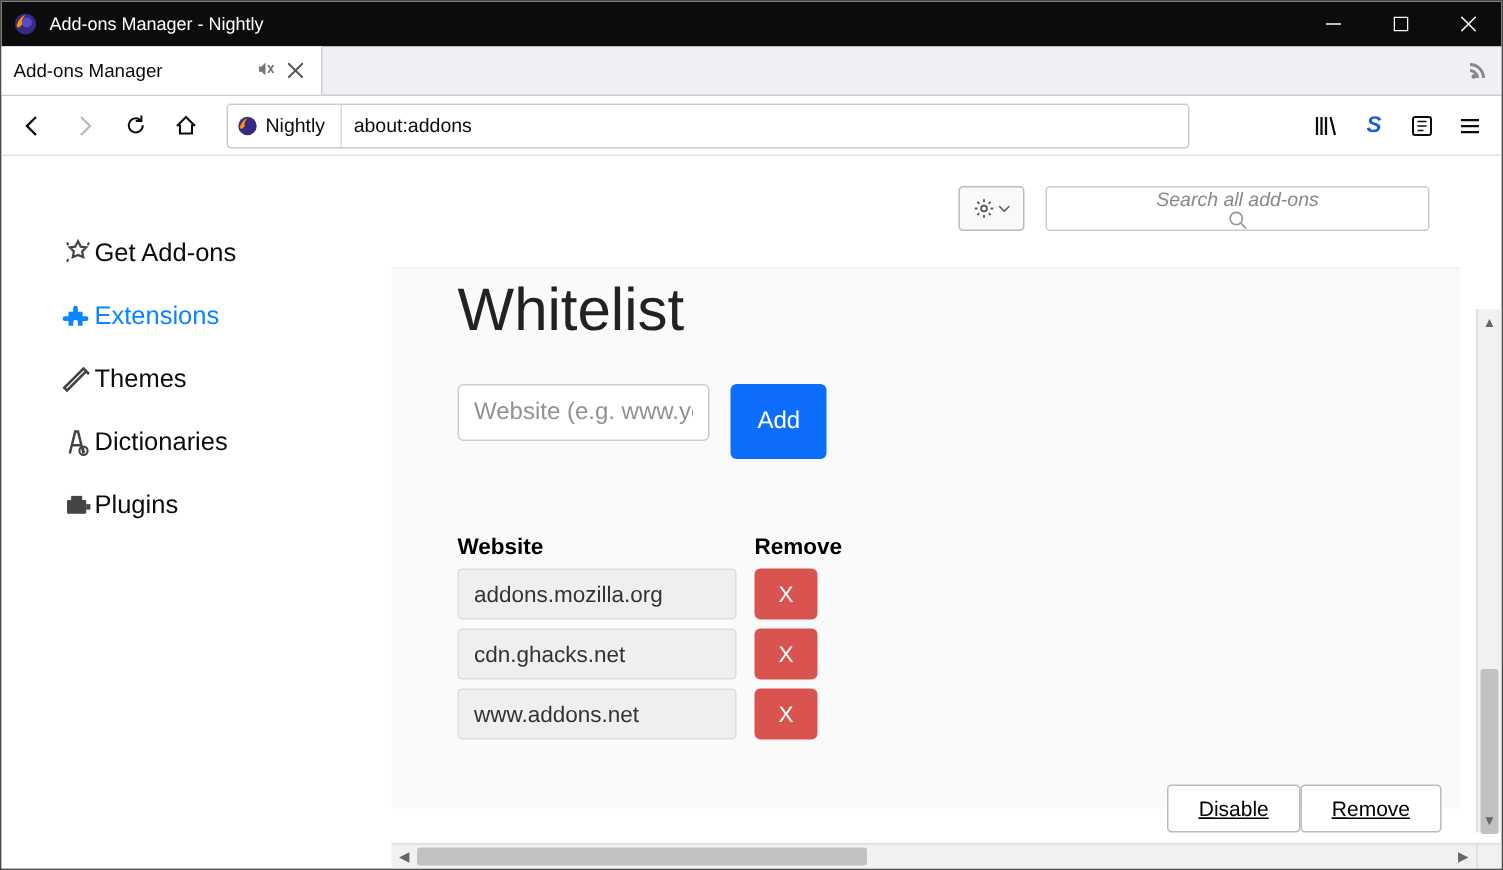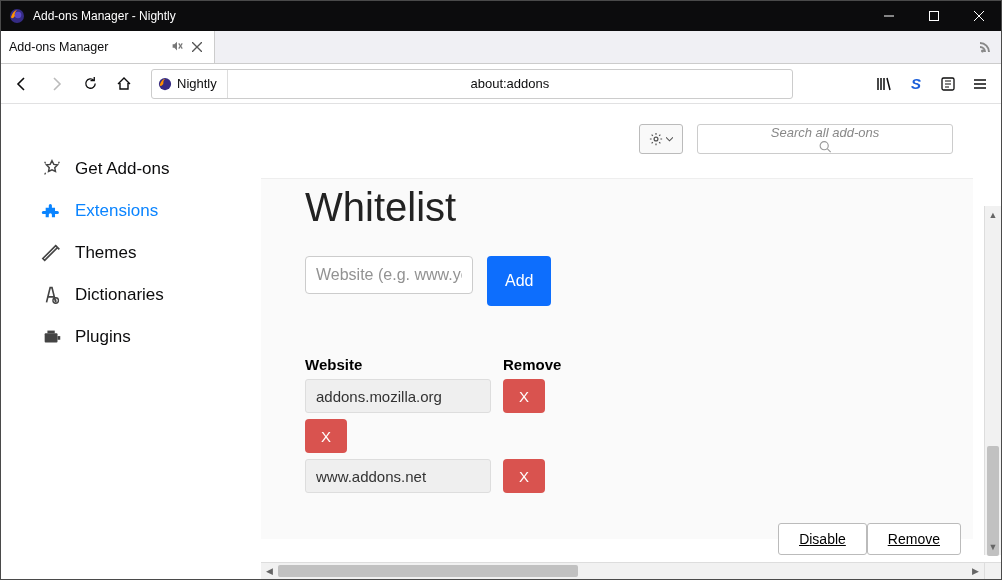--- a/index.html
+++ b/index.html
@@ -64,21 +64,20 @@
 
   
   .toolbar {
     height: 40px;
     background: #fff;
     border-bottom: 1px solid #e1e1e2;
     display: flex;
     align-items: center;
     padding: 0 6px;
     gap: 4px;
-    text-align: center;
   }
   .tool-btn {
     width: 30px; height: 30px;
     display: flex; align-items: center; justify-content: center;
     color: #0c0c0d;
     border-radius: 4px;
   }
   .tool-btn.disabled { color: #bbb; }
   .addressbar {
     flex: 1;
@@ -110,21 +109,21 @@
     position: relative;
     background:#fff;
   }
   .sidebar {
     width: 260px;
     padding: 44px 0 0 40px;
   }
   .side-item {
     display: flex;
     align-items: center;
-    gap: 12px;
+    gap: 0;
     padding: 10px 0;
     font-size: 17px;
     color: #0c0c0d;
     cursor: pointer;
   }
   .side-item.active { color: #0a84ff; }
   .side-icon {
     width: 22px; height: 22px;
     display:flex; align-items:center; justify-content:center;
     fill: currentColor;
@@ -476,20 +475,21 @@
       <div class="table">
         <div class="thead">
           <div class="th-site">Website</div>
           <div class="th-rem">Remove</div>
         </div>
         <div class="trow">
           <div class="td-site">addons.mozilla.org</div>
           <div class="td-rem">X</div>
         </div>
         <div class="trow">
+          <div class="td-site">cdn.ghacks.net</div>
           <div class="td-rem">X</div>
         </div>
         <div class="trow">
           <div class="td-site">www.addons.net</div>
           <div class="td-rem">X</div>
         </div>
       </div>
     </div>
 
     <div class="bottom-btns">

